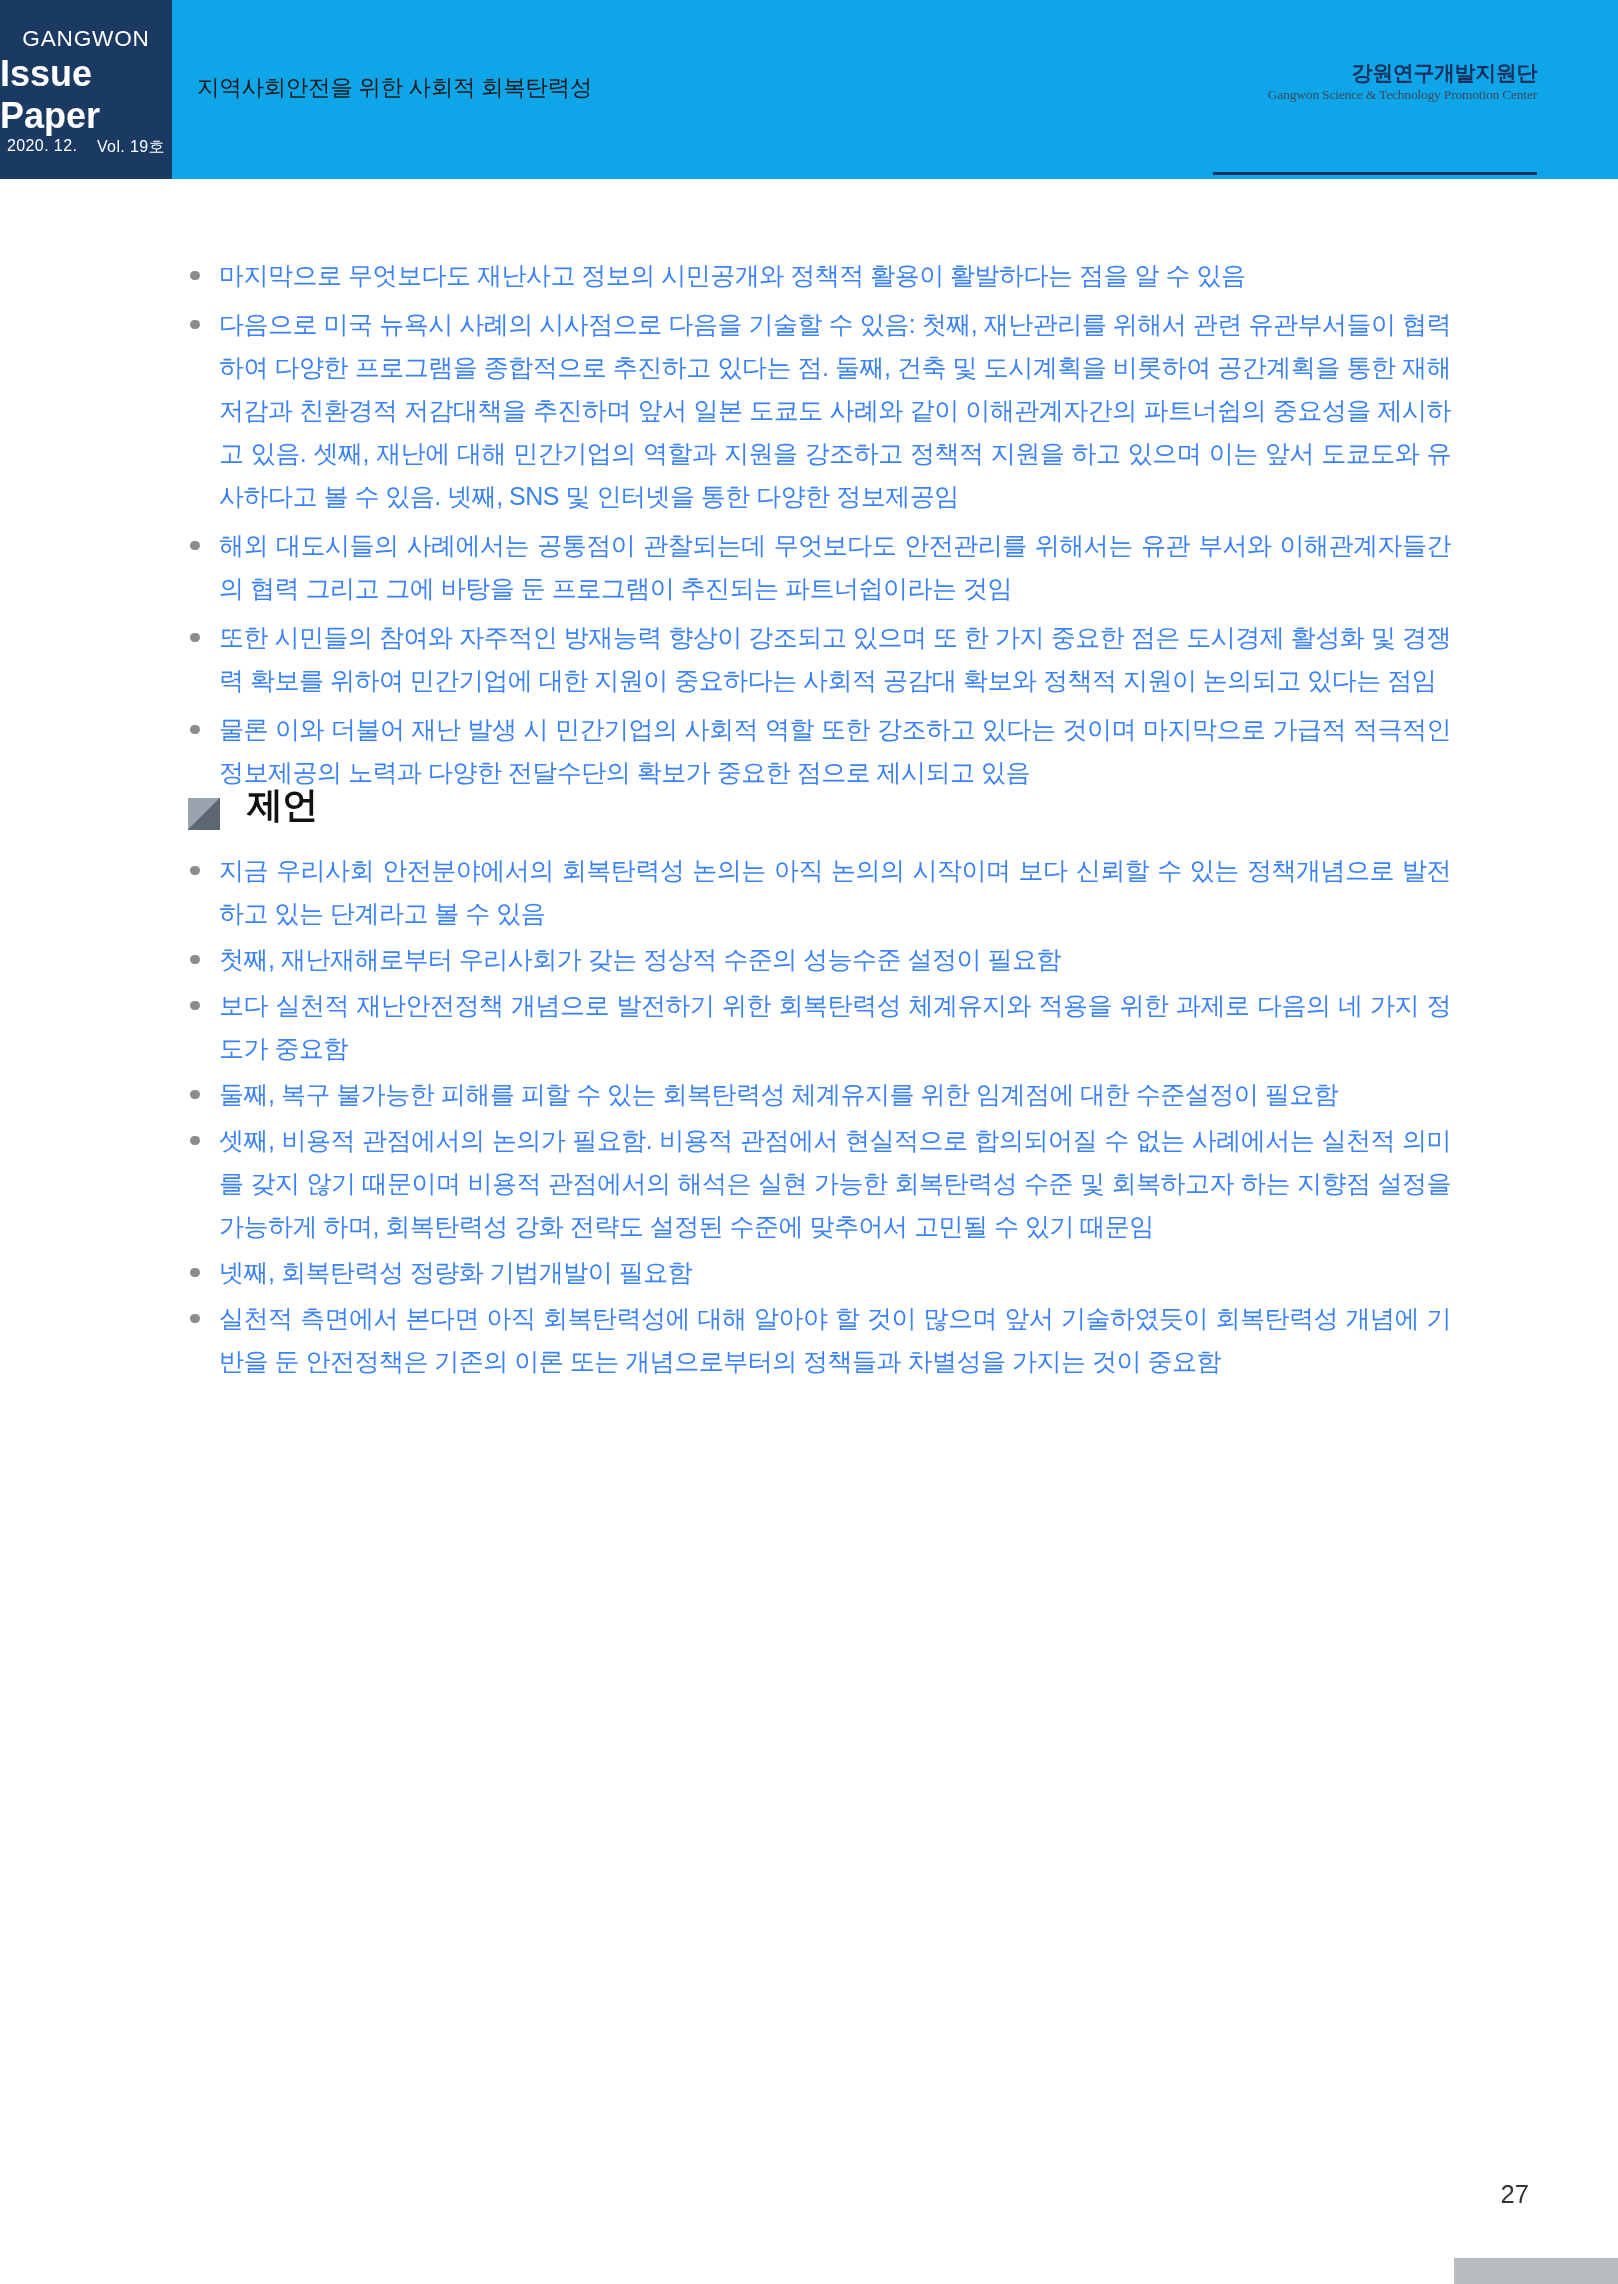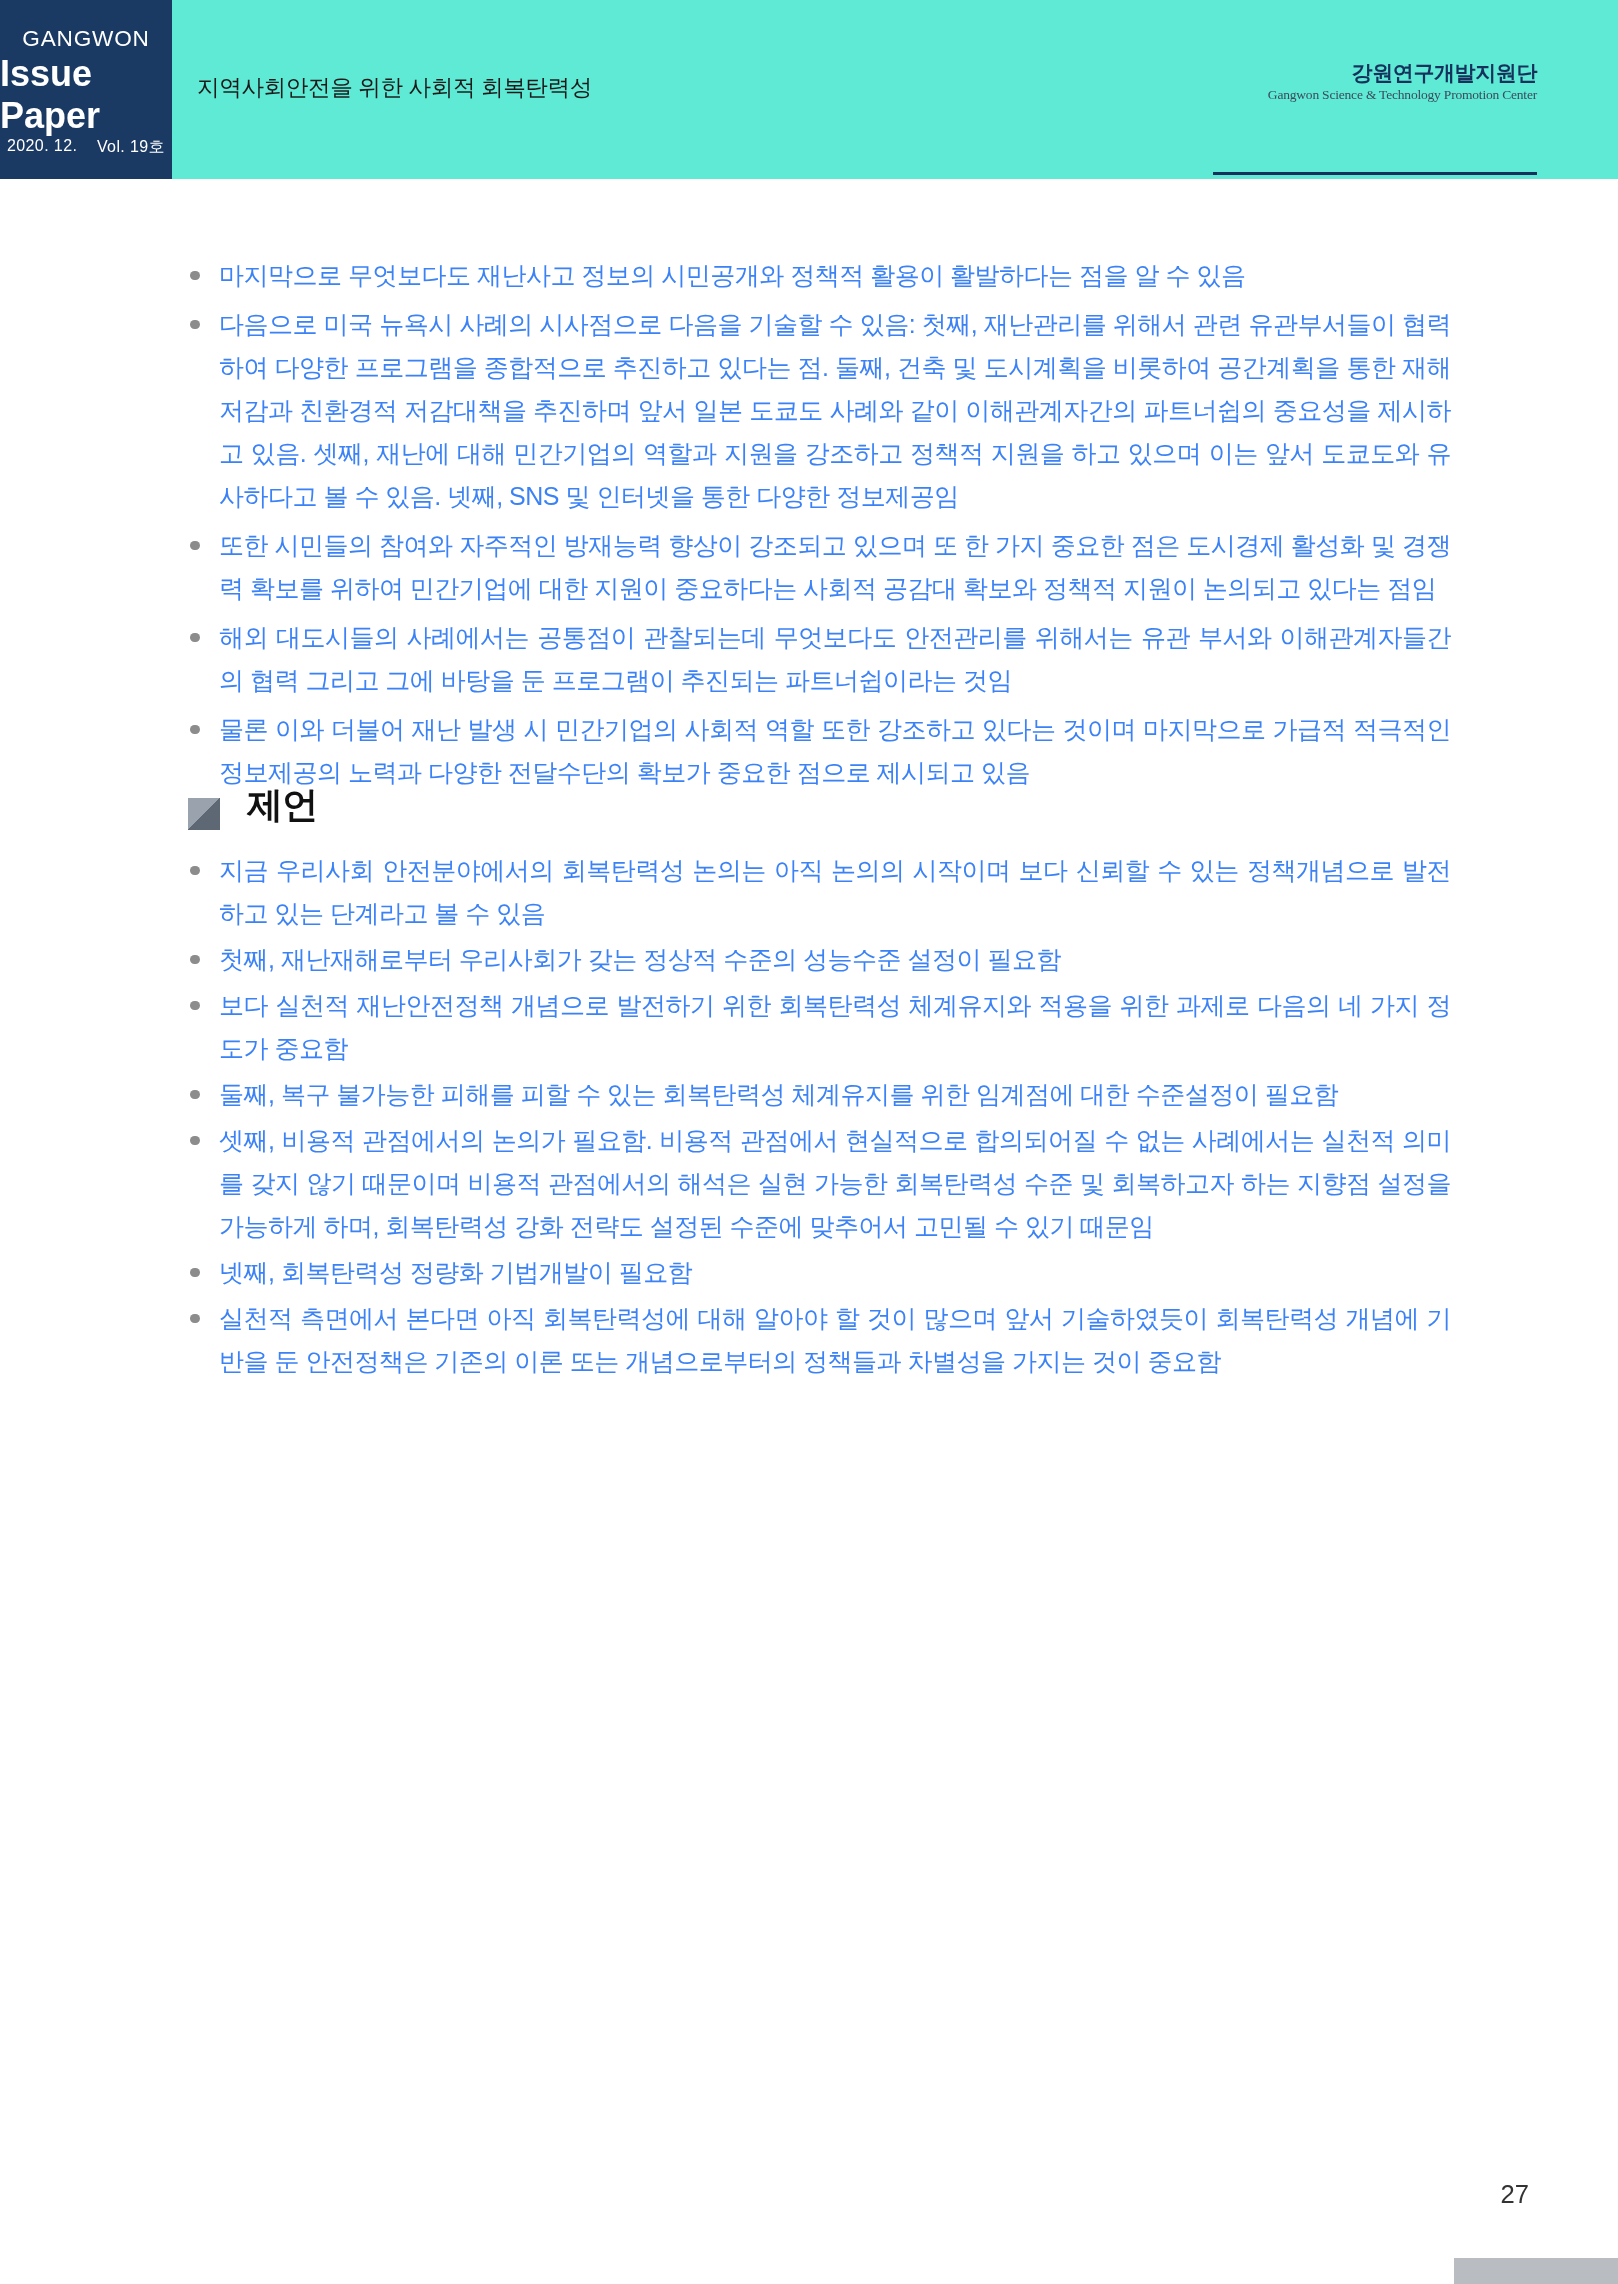--- a/index.html
+++ b/index.html
@@ -16,21 +16,21 @@
     overflow: hidden;
   }
 
   
   .header {
     position: absolute;
     top: 0;
     left: 0;
     width: 1618px;
     height: 179px;
-    background: #5eead4;
+    background: #0ea5e9;
   }
   .header-logo {
     position: absolute;
     left: 0;
     top: 0;
     width: 172px;
     height: 179px;
     background: #1b3a63;
     color: #ffffff;
     display: flex;
@@ -200,22 +200,22 @@
     <div class="header-org-en">Gangwon Science &amp; Technology Promotion Center</div>
   </div>
   <div class="header-rule"></div>
 </div>
 
 <div class="content">
 
   <ul class="bullet-list block-top">
     <li class="bullet-item">마지막으로 무엇보다도 재난사고 정보의 시민공개와 정책적 활용이 활발하다는 점을 알 수 있음</li>
     <li class="bullet-item">다음으로 미국 뉴욕시 사례의 시사점으로 다음을 기술할 수 있음: 첫째, 재난관리를 위해서 관련 유관부서들이 협력하여 다양한 프로그램을 종합적으로 추진하고 있다는 점. 둘째, 건축 및 도시계획을 비롯하여 공간계획을 통한 재해저감과 친환경적 저감대책을 추진하며 앞서 일본 도쿄도 사례와 같이 이해관계자간의 파트너쉽의 중요성을 제시하고 있음. 셋째, 재난에 대해 민간기업의 역할과 지원을 강조하고 정책적 지원을 하고 있으며 이는 앞서 도쿄도와 유사하다고 볼 수 있음. 넷째, SNS 및 인터넷을 통한 다양한 정보제공임</li>
+    <li class="bullet-item">해외 대도시들의 사례에서는 공통점이 관찰되는데 무엇보다도 안전관리를 위해서는 유관 부서와 이해관계자들간의 협력 그리고 그에 바탕을 둔 프로그램이 추진되는 파트너쉽이라는 것임</li>
     <li class="bullet-item">또한 시민들의 참여와 자주적인 방재능력 향상이 강조되고 있으며 또 한 가지 중요한 점은 도시경제 활성화 및 경쟁력 확보를 위하여 민간기업에 대한 지원이 중요하다는 사회적 공감대 확보와 정책적 지원이 논의되고 있다는 점임</li>
-    <li class="bullet-item">해외 대도시들의 사례에서는 공통점이 관찰되는데 무엇보다도 안전관리를 위해서는 유관 부서와 이해관계자들간의 협력 그리고 그에 바탕을 둔 프로그램이 추진되는 파트너쉽이라는 것임</li>
     <li class="bullet-item">물론 이와 더불어 재난 발생 시 민간기업의 사회적 역할 또한 강조하고 있다는 것이며 마지막으로 가급적 적극적인 정보제공의 노력과 다양한 전달수단의 확보가 중요한 점으로 제시되고 있음</li>
   </ul>
 
   <div class="section-head">
     <span class="section-marker"></span>
     <span class="section-title">제언</span>
   </div>
 
   <ul class="bullet-list block-bottom">
     <li class="bullet-item">지금 우리사회 안전분야에서의 회복탄력성 논의는 아직 논의의 시작이며 보다 신뢰할 수 있는 정책개념으로 발전하고 있는 단계라고 볼 수 있음</li>

